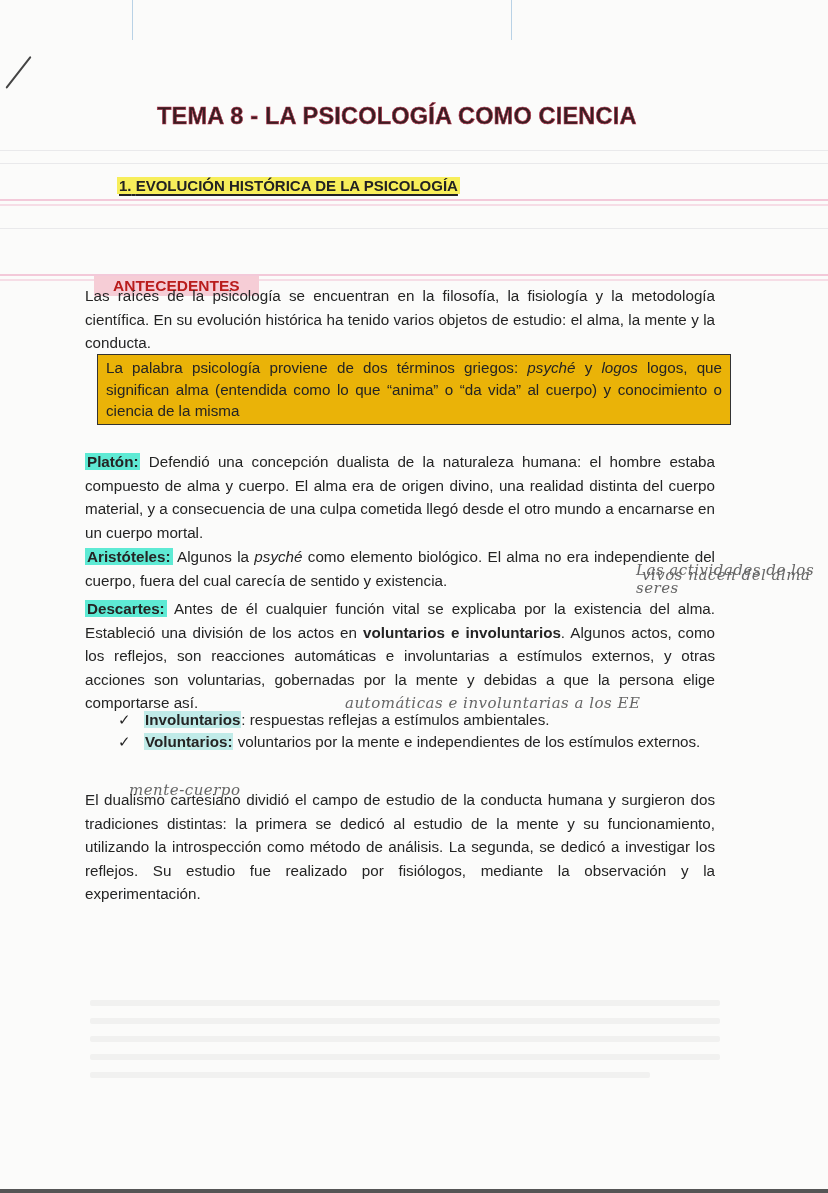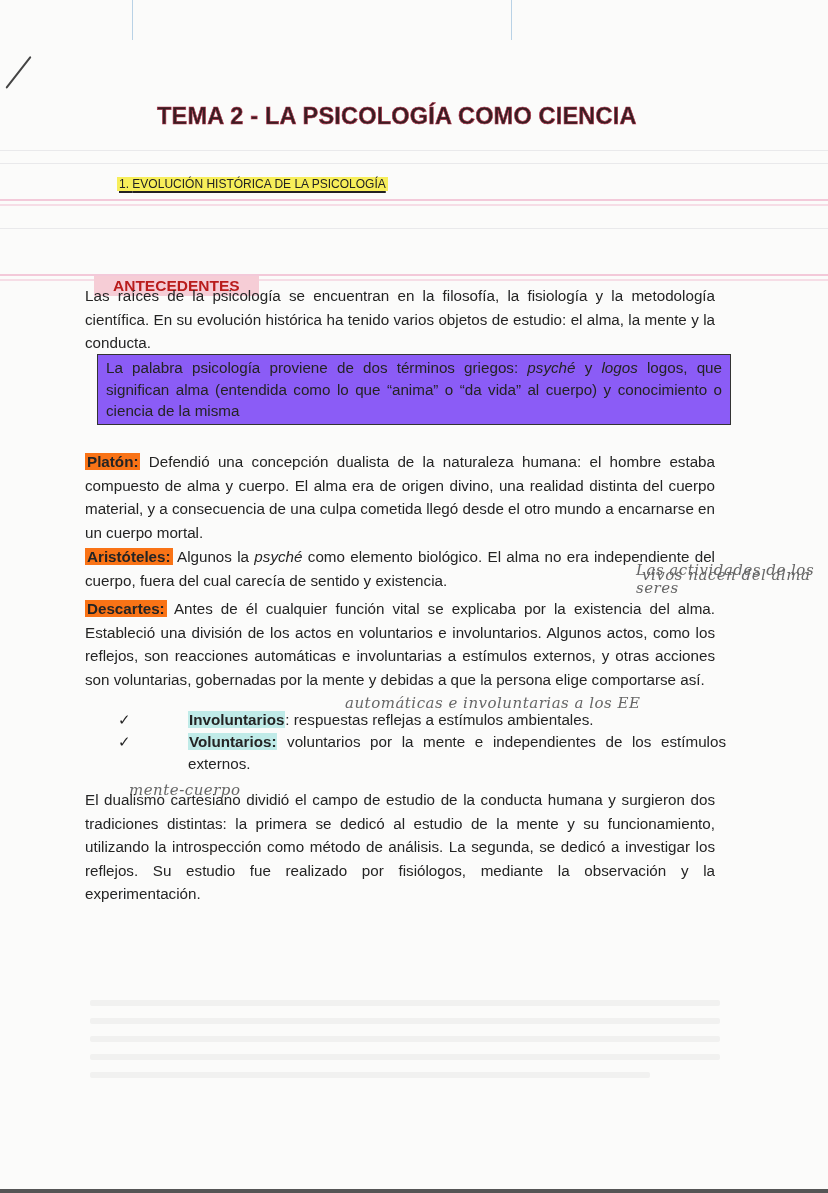--- a/index.html
+++ b/index.html
@@ -19,47 +19,47 @@
     border-radius: 2px;
   }
   .title {
     position: absolute; left: 157px; top: 103px;
     font-size: 23.5px; font-weight: 900; letter-spacing: 0.2px;
     color: #3a1d22; -webkit-text-stroke: 0.6px #b3334a;
     font-family: "Liberation Sans", sans-serif;
   }
   .section-heading {
     position: absolute; left: 117px; top: 177px;
-    font-size: 12px; font-weight: 400; color: #222;
+    font-size: 15px; font-weight: 700; color: #222;
   }
   .section-heading .hl { background: #f7ee5a; padding: 0 2px; }
   .section-heading .ul { text-decoration: underline; text-decoration-thickness: 2px; text-underline-offset: 3px; }
   .subheading {
     position: absolute; left: 94px; top: 252px;
     font-size: 15.5px; font-weight: 700; color: #b91c1c;
     background: #f6cdd6; padding: 1px 19px; margin-top: 24px;
   }
   .para {
     position: absolute; left: 85px; width: 630px;
     font-size: 15.2px; line-height: 23.5px; text-align: justify; color: #242424;
   }
   .para .name {
-    font-weight: 700; background: #f97316; padding: 0 2px;
+    font-weight: 700; background: #5eead4; padding: 0 2px;
   }
-  .para b { font-weight: 400; }
+  .para b { font-weight: 700; }
   .boxed {
     position: absolute; left: 97px; top: 354px; width: 616px;
     border: 1.5px solid #333; padding: 2px 8px;
     font-size: 15.2px; line-height: 21.5px; text-align: justify; color: #242424;
-    background: #8b5cf6;
+    background: #eab308;
   }
   .bullets { position: absolute; left: 118px; top: 709px; width: 608px; font-size: 15.2px; line-height: 22px; color: #242424; }
   .bullet { display: flex; }
   .bullet .check { width: 26px; flex: none; font-size: 15px; }
-  .bullet .btext { flex: 1; text-align: justify; margin-left: 44px; }
+  .bullet .btext { flex: 1; text-align: justify; }
   .bullet .bname { font-weight: 700; background: rgba(120,215,210,0.45); padding: 0 1px; }
   .hand {
     position: absolute; font-family: "DejaVu Serif", serif; font-style: italic;
     color: #666; font-size: 15px; letter-spacing: 0.5px;
   }
   .ghost {
     position: absolute; left: 90px; width: 630px; height: 6px;
     background: rgba(210,210,210,0.25); border-radius: 2px;
   }
 </style>
@@ -73,21 +73,21 @@
   <div class="pen-mark"></div>
 
   <div class="bleed" style="top:150px"></div>
   <div class="bleed" style="top:163px"></div>
   <div class="pinkline" style="top:199px"></div>
   <div class="pinkline" style="top:204px; opacity:0.6"></div>
   <div class="bleed" style="top:228px"></div>
   <div class="pinkline" style="top:274px"></div>
   <div class="pinkline" style="top:279px; opacity:0.6"></div>
 
-  <div class="title">TEMA 2 - LA PSICOLOGÍA COMO CIENCIA</div>
+  <div class="title">TEMA 8 - LA PSICOLOGÍA COMO CIENCIA</div>
 
   <div class="section-heading">
     <span class="hl ul"><span>1.</span> <span>EVOLUCIÓN HISTÓRICA DE LA PSICOLOGÍA</span></span>
   </div>
 
   <div class="subheading">ANTECEDENTES</div>
 
   <div class="para" style="top:284px">Las raíces de la psicología se encuentran en la filosofía, la fisiología y la metodología científica. En su evolución histórica ha tenido varios objetos de estudio: el alma, la mente y la conducta.</div>
 
   <div class="boxed">

